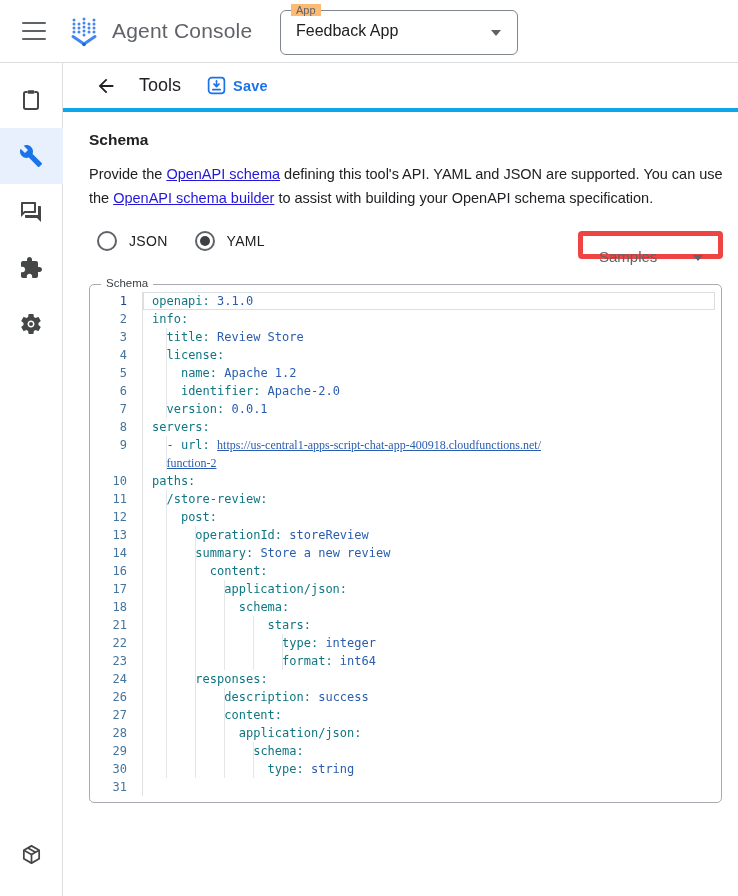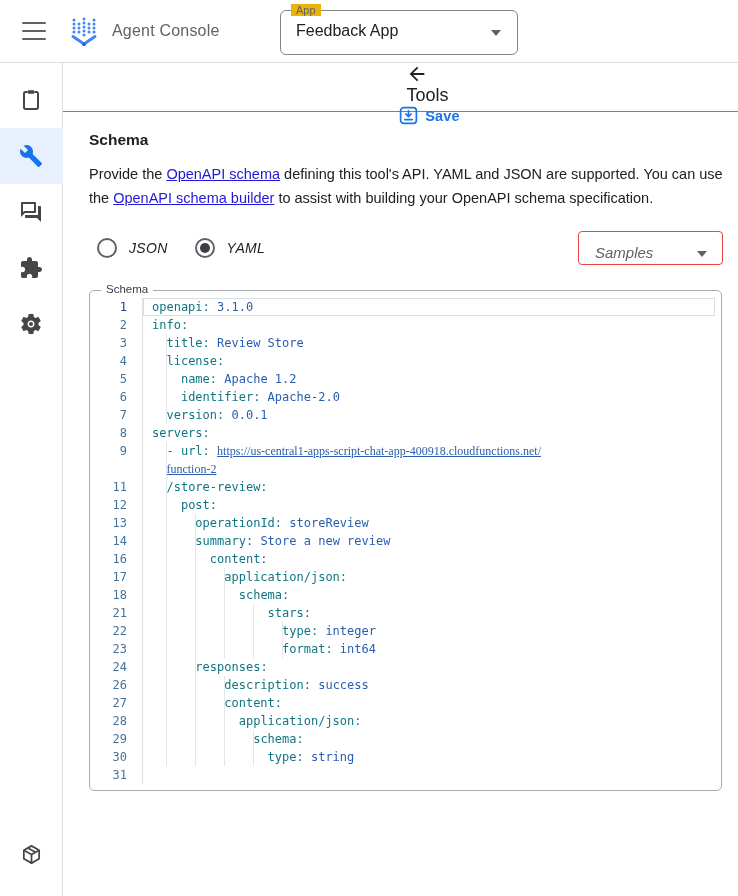--- a/index.html
+++ b/index.html
@@ -10,64 +10,64 @@
     -webkit-font-smoothing:antialiased;
   }
 
   
   .topbar { height:63px; border-bottom:1px solid #dadce0; position:relative;
             display:flex; align-items:center; padding-left:22px; }
   .hamburger { width:24px; height:18px; display:flex; flex-direction:column;
                justify-content:space-between; background:none; border:none; padding:0; cursor:pointer; }
   .hamburger span { display:block; height:2.4px; background:#5f6368; border-radius:1px; }
   .logo { margin-left:20px; display:inline-flex; }
-  .product { margin-left:10px; font-size:16px; color:#5f6368; letter-spacing:.2px; }
+  .product { margin-left:10px; font-size:21px; color:#5f6368; letter-spacing:.2px; }
   .app-select { position:absolute; left:280px; top:10px; width:238px; height:45px;
                 border:1px solid #80868b; border-radius:6px; cursor:pointer; background:#fff; }
-  .app-select-label { position:absolute; top:-7px; left:10px; background:#eab308; padding:0 5px;
+  .app-select-label { position:absolute; top:-7px; left:10px; background:#fdba74; padding:0 5px;
                       font-size:11px; color:#5f6368;text-align:center; }
   .app-select-value { position:absolute; left:15px; top:11px; font-size:16px; color:#202124; }
   .tri { position:absolute; right:16px; top:19px; width:0; height:0;
          border-left:5px solid transparent; border-right:5px solid transparent;
          border-top:6px solid #5f6368; }
 
   
   .shell { display:flex; height:833px; }
   .sidebar { width:63px; border-right:1px solid #dadce0; display:flex; flex-direction:column;
              align-items:center; padding-top:9px; flex-shrink:0; }
   .side-item { width:63px; height:56px; display:flex; align-items:center; justify-content:center;
                color:#444746; cursor:pointer; }
   .side-item.active { background:#e8f0fe; color:#1a73e8; }
   .side-item.bottom { margin-top:auto; margin-bottom:14px; }
   .icon { display:inline-flex; }
 
   .main { flex:1; min-width:0; }
   .page-header { height:49px; display:flex; align-items:center; padding-left:32px;
-                 border-bottom:1px solid #0ea5e9;flex-direction:column; }
+                 border-bottom:4px solid #0ea5e9; }
   .back { background:none; border:none; padding:0; cursor:pointer; color:#202124; display:inline-flex; }
   .page-title { font-size:18px; font-weight:500; margin:0 0 0 22px; color:#202124; }
   .save { background:none; border:none; padding:0; cursor:pointer; margin-left:26px;
           display:inline-flex; align-items:center; gap:7px; color:#1a73e8;
           font-family:inherit; font-size:14.5px; font-weight:600; letter-spacing:.2px; }
 
   
   .content { padding:0 15px 0 26px; }
   .schema-heading { font-size:15.5px; font-weight:700; margin:19px 0 0 0; color:#202124; }
   .desc { font-size:14.5px; line-height:24px; margin:13px 0 0 0; width:650px; color:#202124; }
   .desc a { color:#2318d8; text-decoration:underline; cursor:pointer; }
 
-  .controls-row { margin-top:21px; display:flex; align-items:center; justify-content:space-between;font-style:italic; }
+  .controls-row { margin-top:21px; display:flex; align-items:flex-start; justify-content:space-between; }
   .radios { display:flex; align-items:center; padding-left:8px; }
   .radio-opt { display:flex; align-items:center; cursor:pointer; }
   .radio-opt + .radio-opt { margin-left:27px; }
   .radio-circle { width:20px; height:20px; border:2px solid #5f6368; border-radius:50%;
                   display:inline-flex; align-items:center; justify-content:center; background:#fff; }
   .radio-circle.checked::after { content:""; width:10px; height:10px; border-radius:50%; background:#3c4043; }
   .radio-label { margin-left:12px; font-size:14px; color:#202124; letter-spacing:.3px; }
-  .samples { position:relative; width:145px; height:34px; border:1px solid #ef4444; border-radius:4px;
+  .samples { position:relative; width:145px; height:28px; border:5px solid #ef4444; border-radius:4px;
              cursor:pointer; background:#fff; }
   .samples-label { position:absolute; left:16px; top:12px; font-size:15px; color:#5f6368; }
   .samples .tri { top:19px; right:15px; }
 
   
   .editor { position:relative; margin-top:25px; border:1px solid #a8acb0; border-radius:5px;
             width:633px; padding:7px 0 6px 0; background:#fff; cursor:text; }
   .editor-legend { position:absolute; top:-8px; left:11px; background:#fff; padding:0 5px;
                    font-size:11.5px; color:#3c4043; }
   .row { display:flex; height:18px; line-height:18px;
@@ -260,20 +260,24 @@
             </div>
             <div class="row">
               <div class="gutter">9</div>
               <div class="code"><span class="guide" style="left: calc(2ch + 9px);"></span><span>  </span><span class="tk-key">- url:</span><span class="tk-val"> </span><span class="tk-link">https://us-central1-apps-script-chat-app-400918.cloudfunctions.net/</span></div>
             </div>
             <div class="row">
               <div class="gutter"></div>
               <div class="code"><span class="guide" style="left: calc(2ch + 9px);"></span><span>  </span><span class="tk-link">function-2</span></div>
             </div>
             <div class="row">
+              <div class="gutter">10</div>
+              <div class="code"><span></span><span class="tk-key">paths:</span></div>
+            </div>
+            <div class="row">
               <div class="gutter">11</div>
               <div class="code"><span class="guide" style="left: calc(2ch + 9px);"></span><span>  </span><span class="tk-key">/store-review:</span></div>
             </div>
             <div class="row">
               <div class="gutter">12</div>
               <div class="code"><span class="guide" style="left: calc(2ch + 9px);"></span><span>    </span><span class="tk-key">post:</span></div>
             </div>
             <div class="row">
               <div class="gutter">13</div>
               <div class="code"><span class="guide" style="left: calc(2ch + 9px);"></span><span class="guide" style="left: calc(6ch + 9px);"></span><span>      </span><span class="tk-key">operationId:</span><span class="tk-val"> storeReview</span></div>

